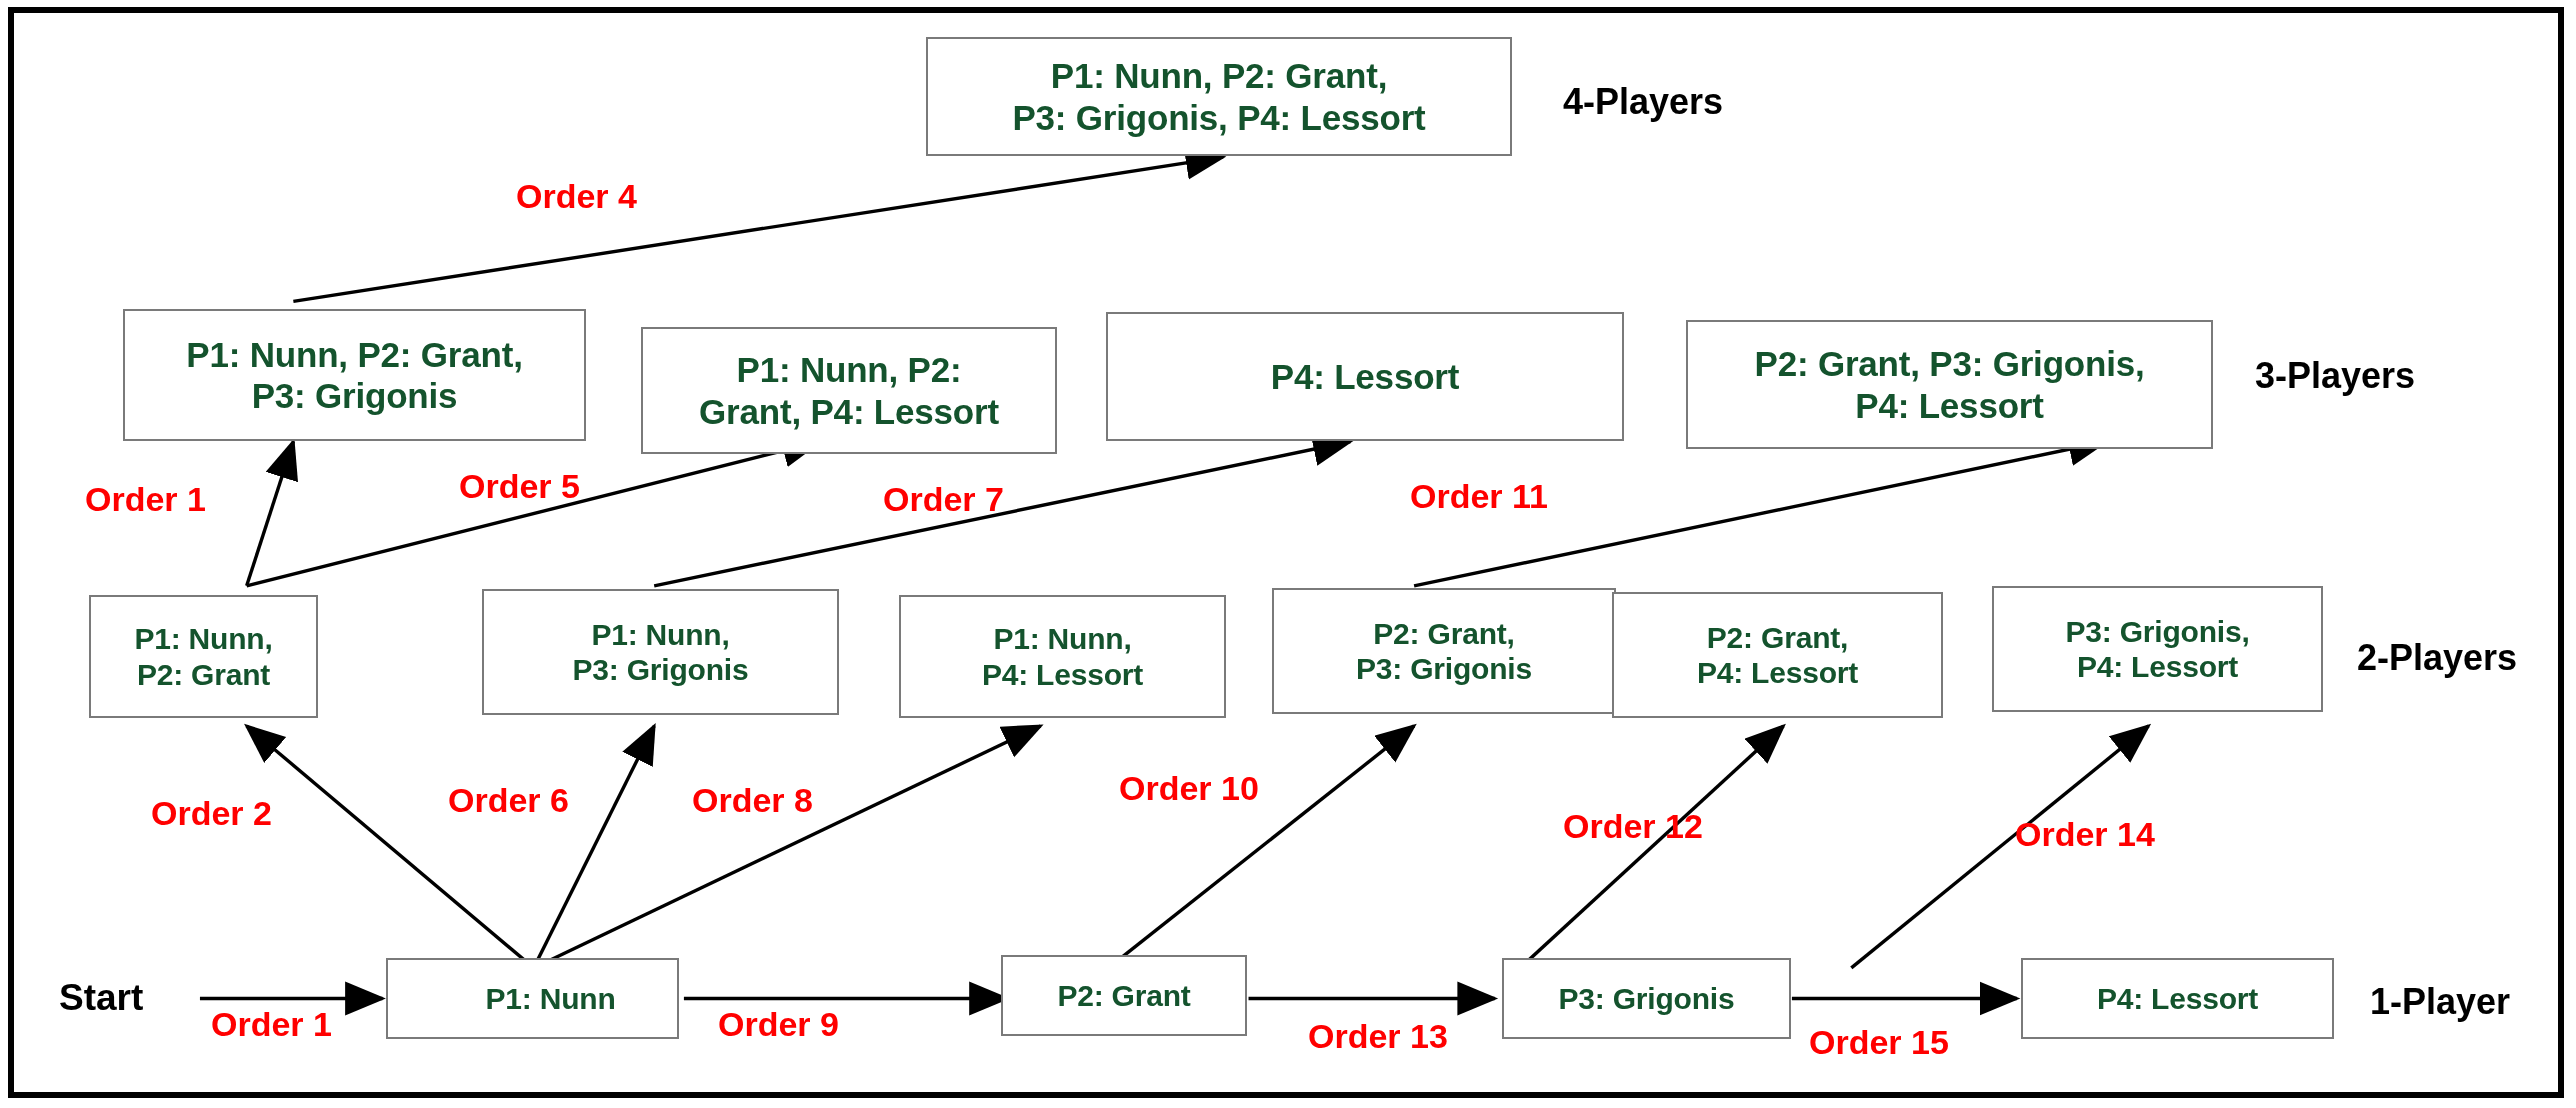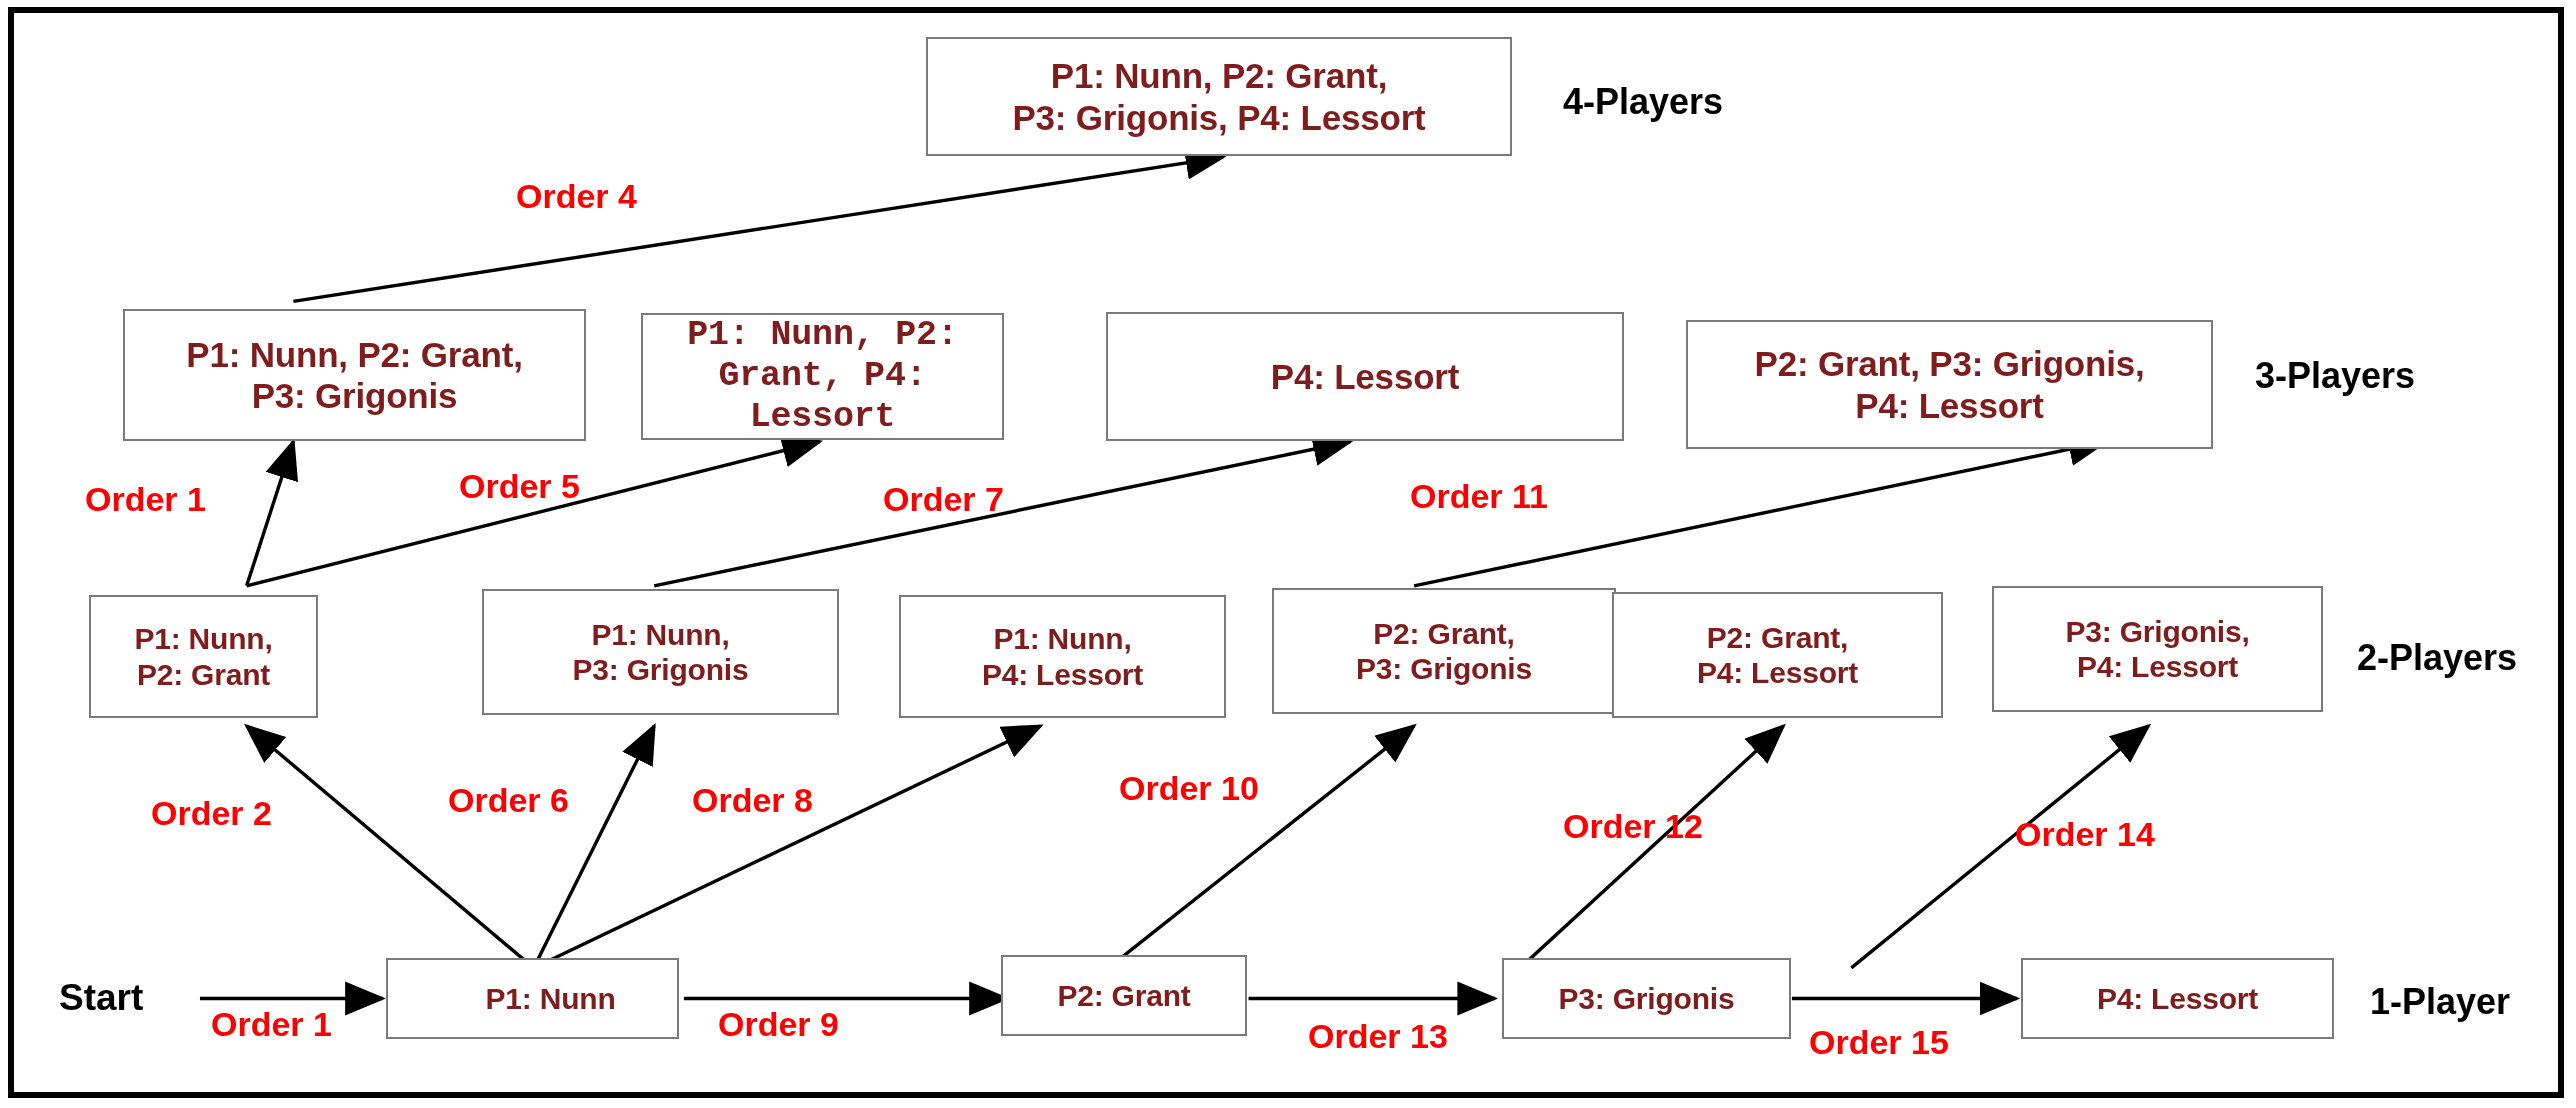--- a/index.html
+++ b/index.html
@@ -38,21 +38,21 @@
   .node {
     position: absolute;
     box-sizing: border-box;
     border: 2.5px solid #7a7a7a;
     background: #ffffff;
     display: flex;
     align-items: center;
     justify-content: center;
     text-align: center;
     font-weight: bold;
-    color: #7f1d1d;
+    color: #14532d;
     line-height: 1.18;
     letter-spacing: -0.2px;
   }
   .node span { display: block; width: 100%; }
   .node.big   { font-size: 35px; }
   .node.small { font-size: 30px; }
   .row-label {
     position: absolute;
     font-size: 36px;
     font-weight: bold;
@@ -127,21 +127,21 @@
     </span>
   </div>
   <div class="row-label" style="left:1563px; top:81px;">4-Players</div>
 
   <div class="node big" style="left:123px; top:309px; width:463px; height:132px;">
     <span>
       <span>P1: Nunn, P2: Grant,</span>
       <span>P3: Grigonis</span>
     </span>
   </div>
-  <div class="node big" style="left:641px; top:313px; width:363px; height:127px;font-family:Liberation Mono, monospace;">
+  <div class="node big" style="left:641px; top:327px; width:416px; height:127px;">
     <span>
       <span>P1: Nunn, P2:</span>
       <span>Grant, P4: Lessort</span>
     </span>
   </div>
   <div class="node big" style="left:1106px; top:312px; width:518px; height:129px;">
     <span>
       <span>P4: Lessort</span>
     </span>
   </div>

